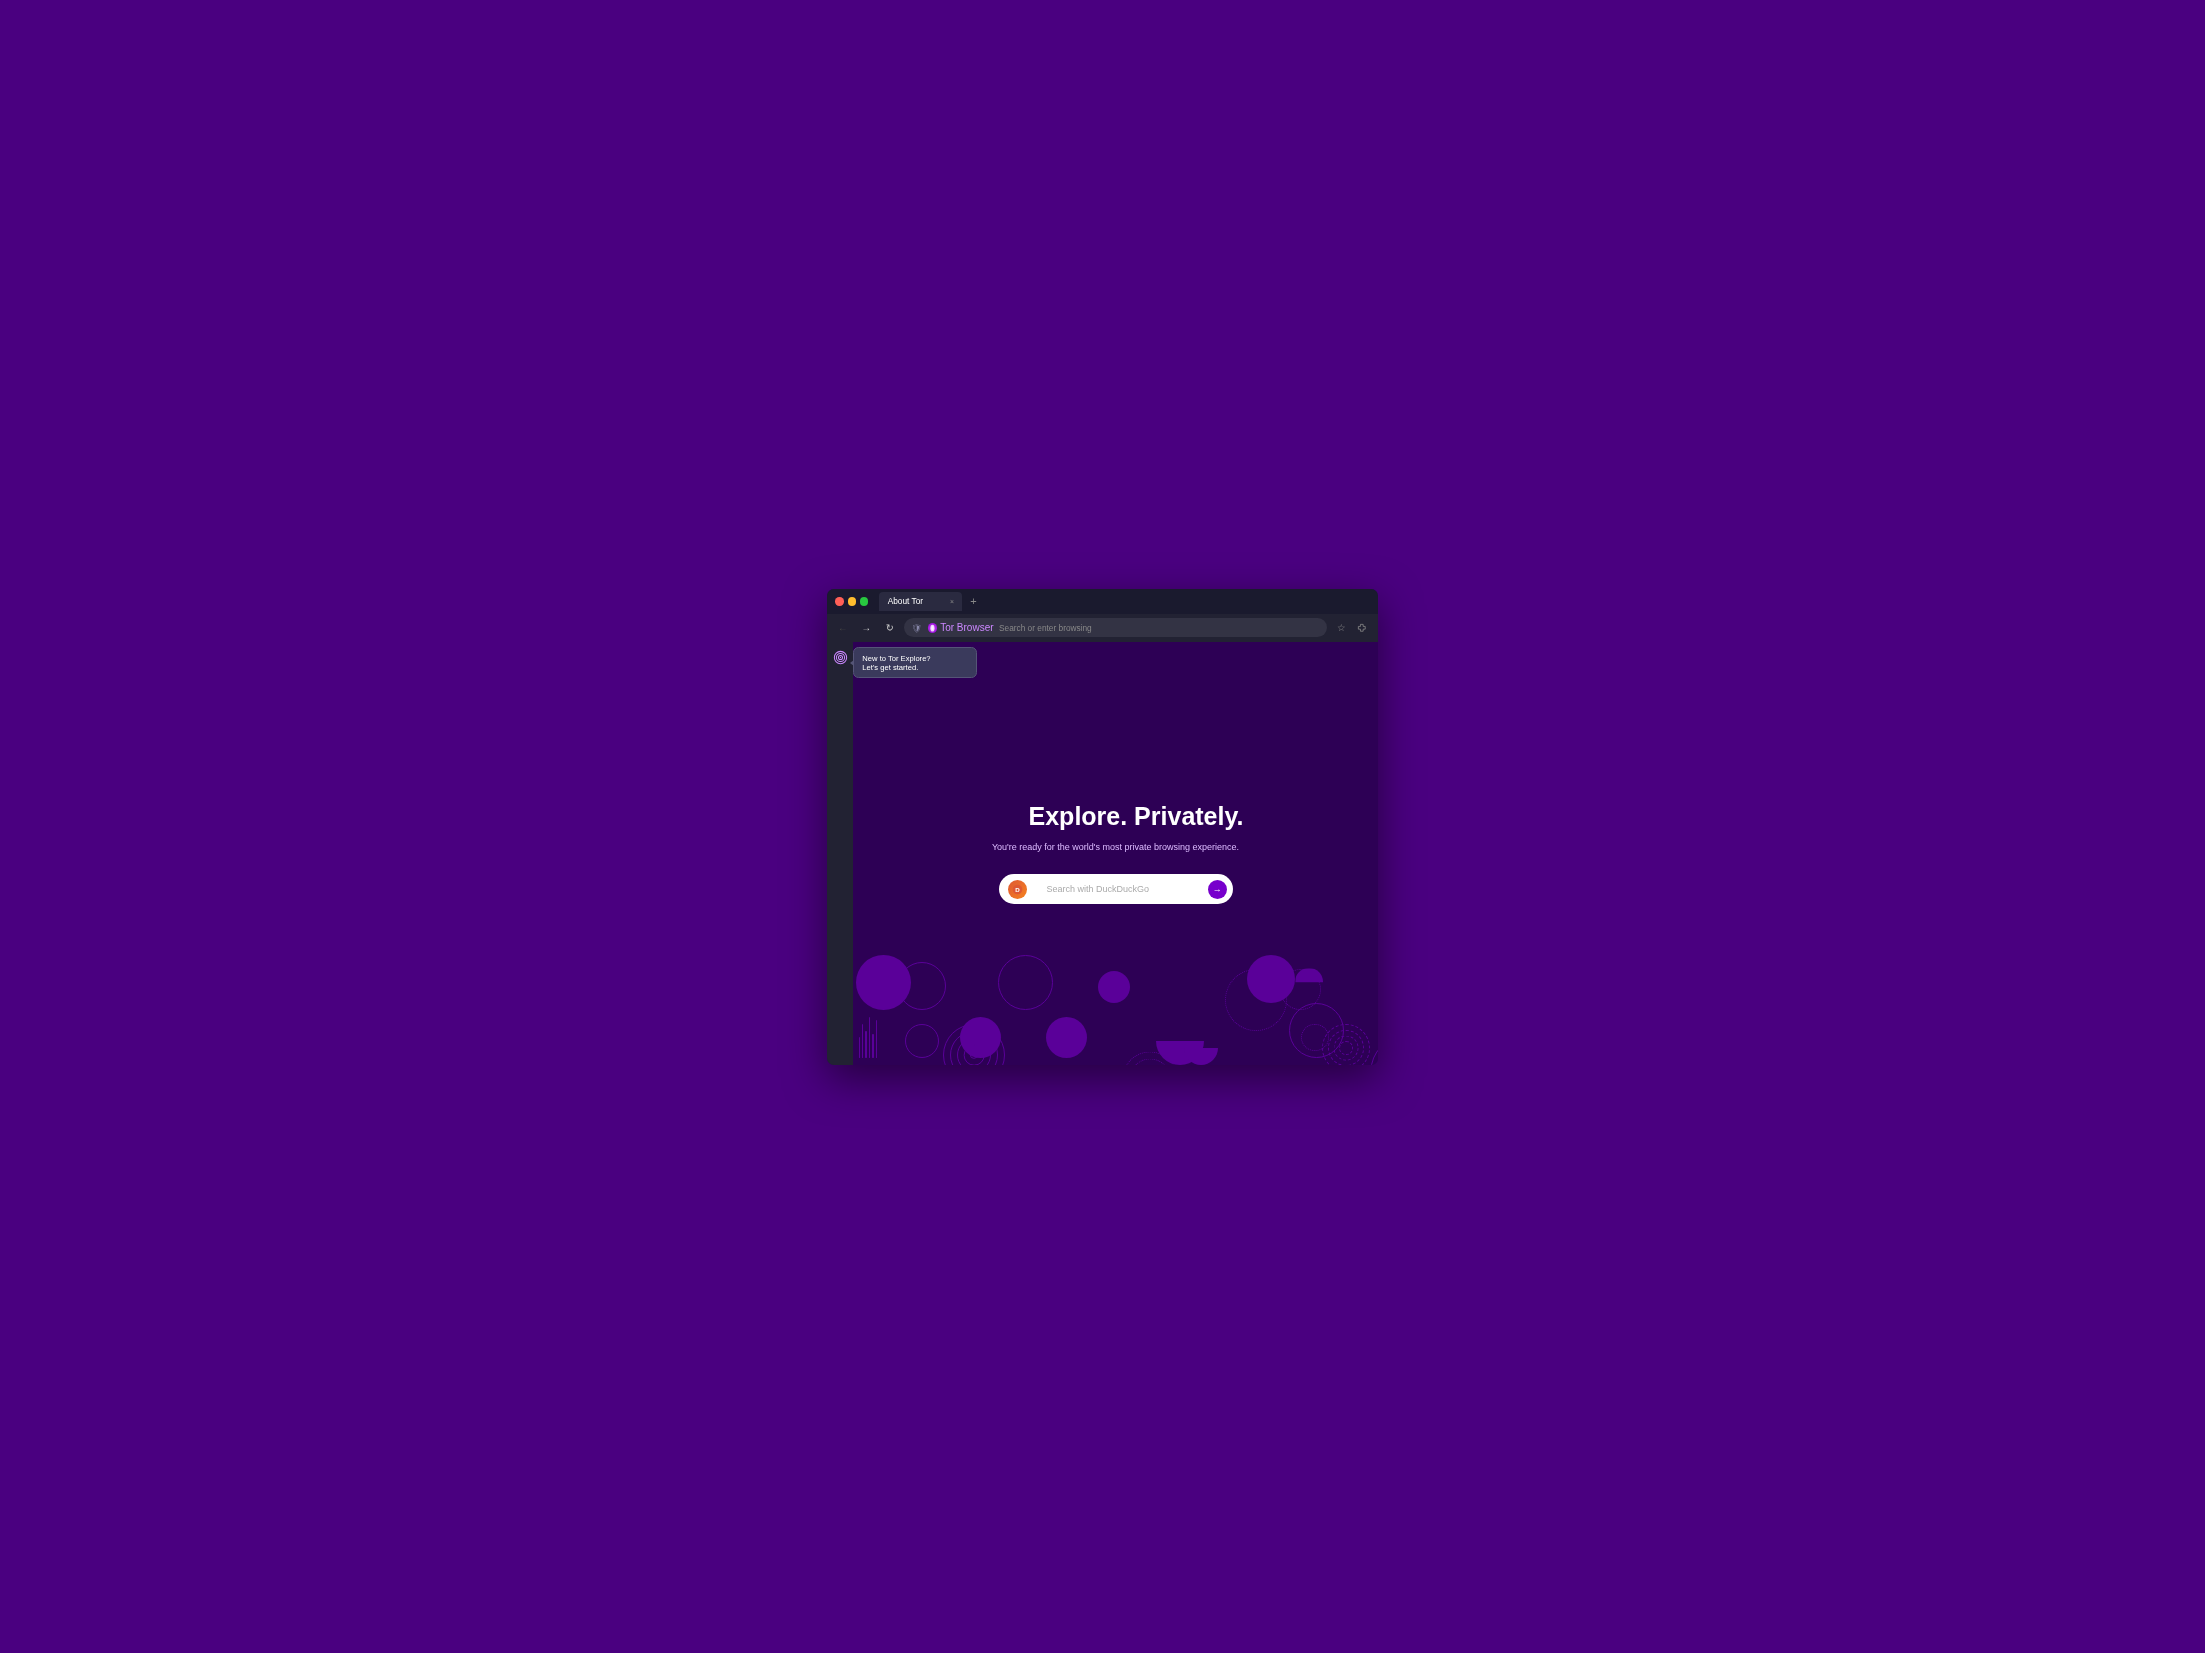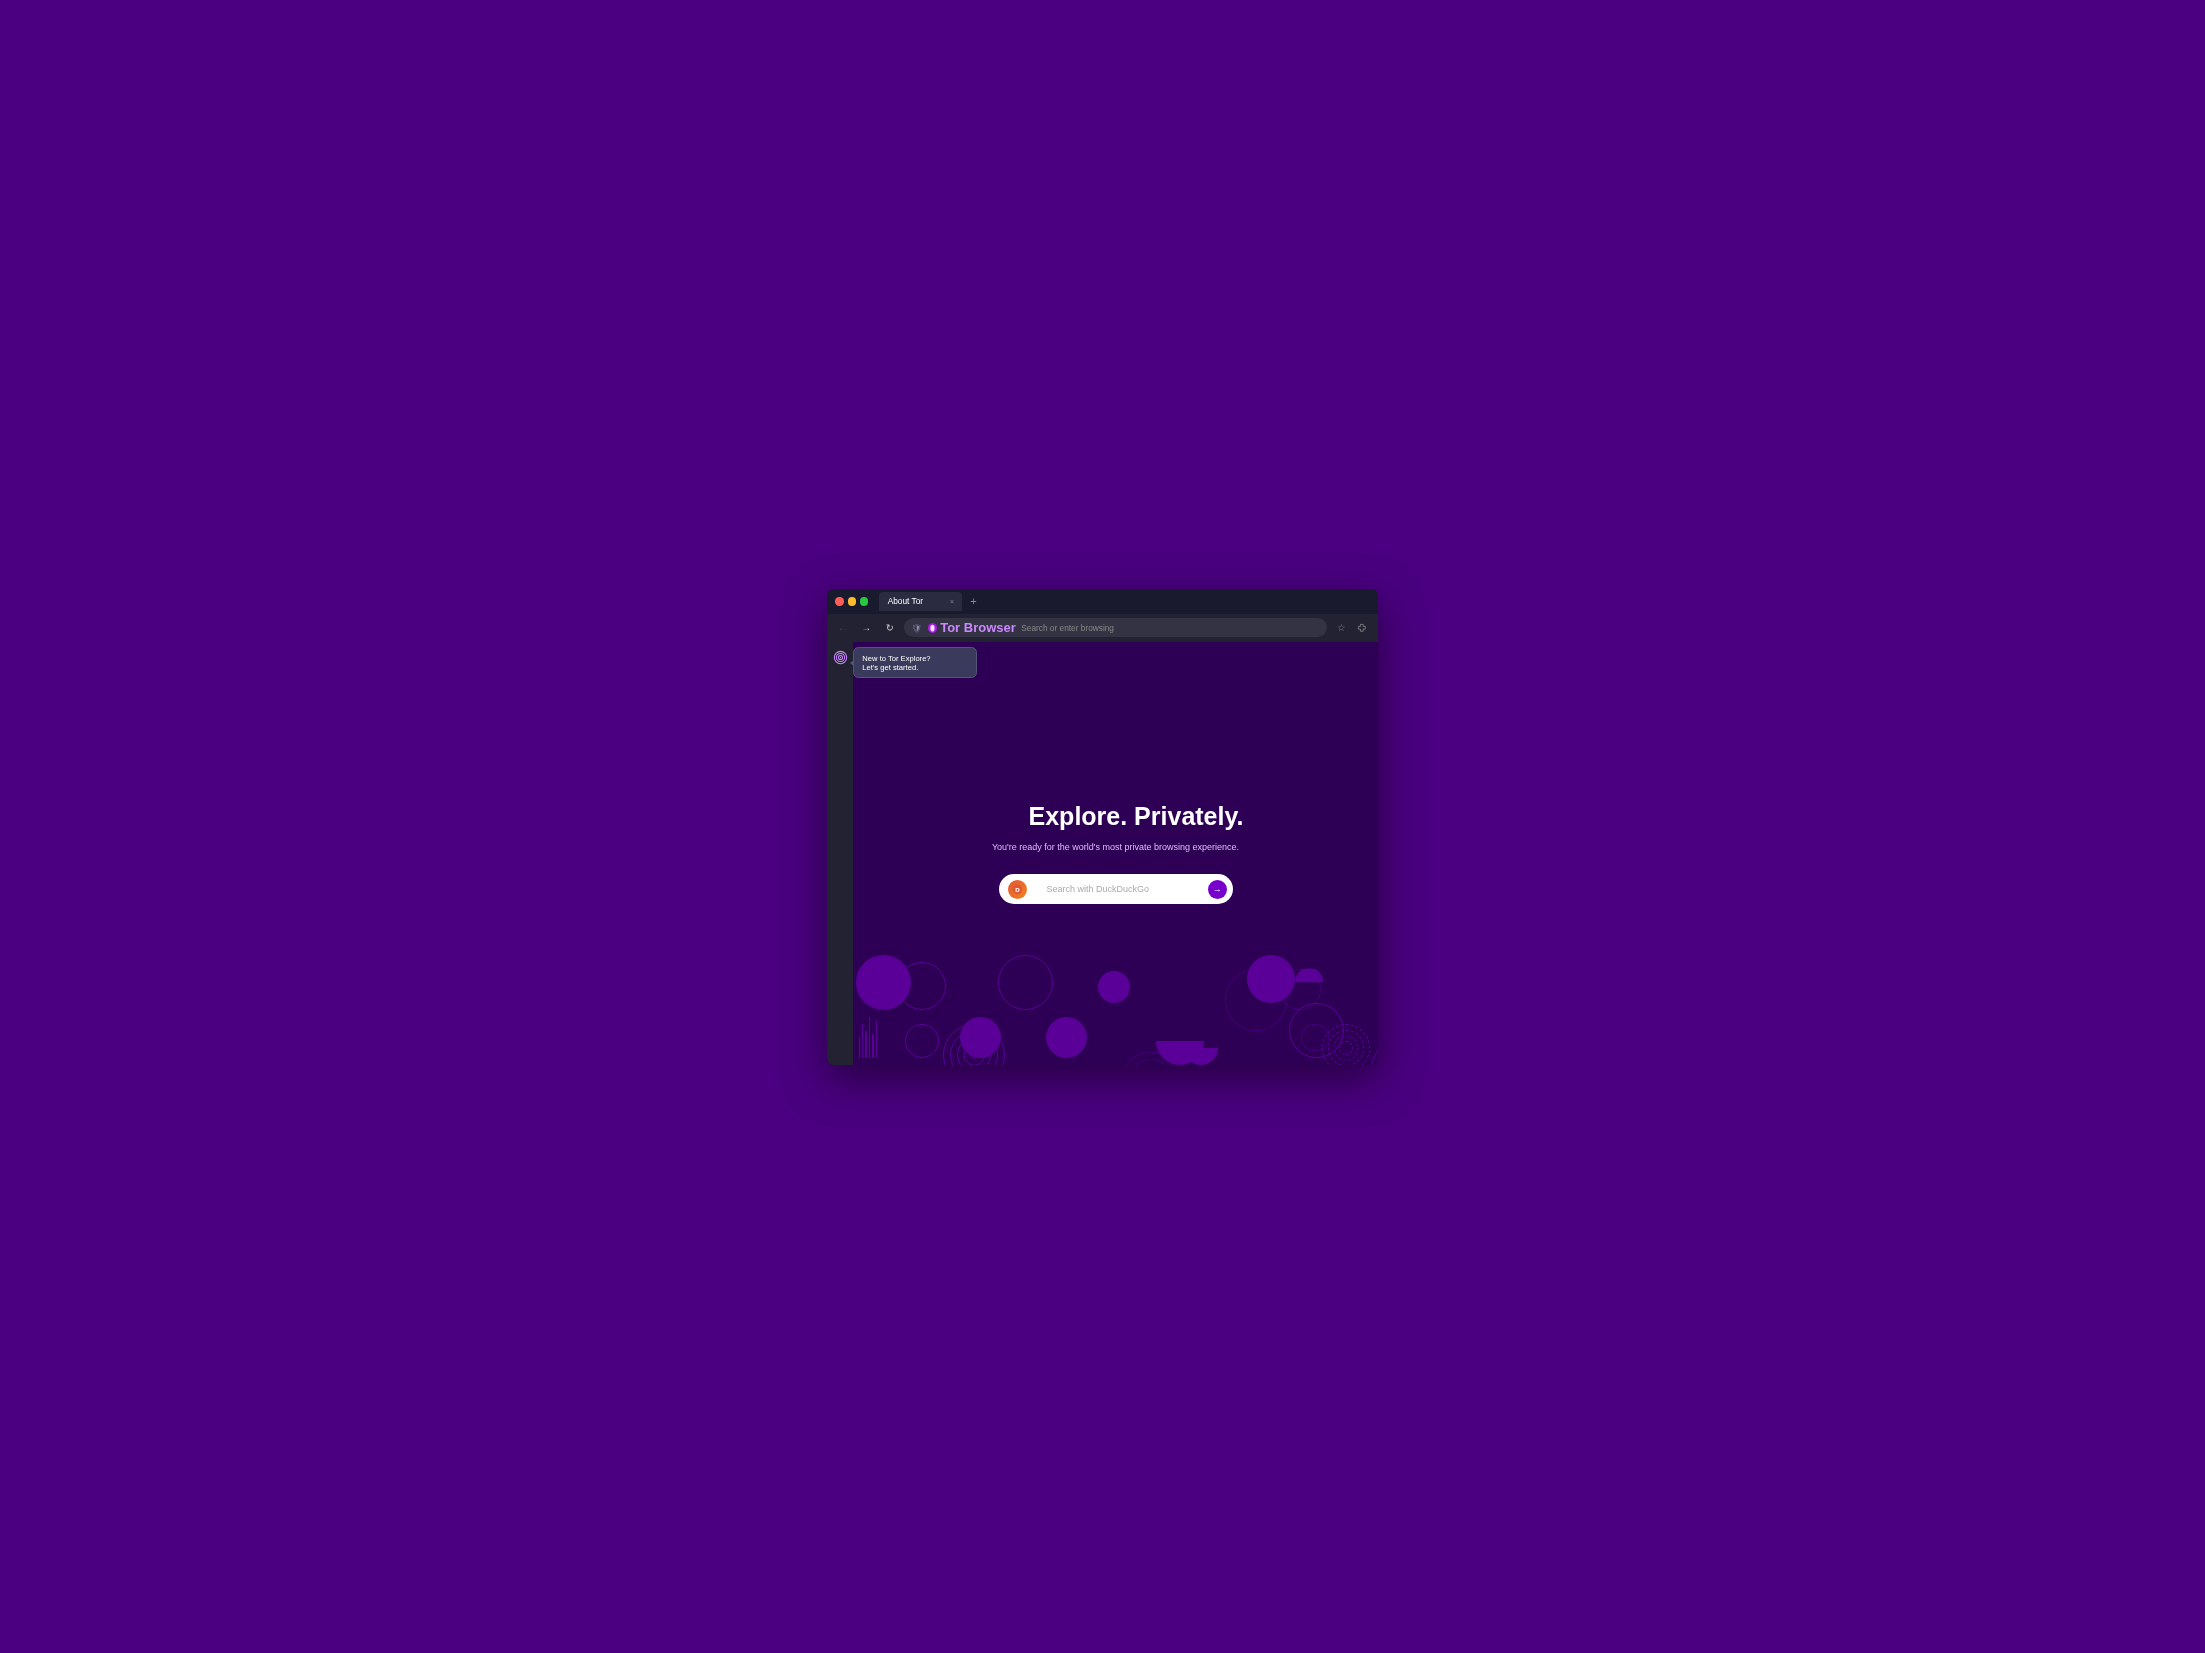--- a/index.html
+++ b/index.html
@@ -139,23 +139,23 @@
       font-size: 8.3px;
       display: flex;
       align-items: center;
       justify-content: center;
     }
 
     .tor-badge {
       display: flex;
       align-items: center;
       gap: 2.8px;
-      font-size: 13px;
+      font-size: 10px;
       color: #cc88ff;
-      font-weight: 700;
+      font-weight: 400;
     }
 
     .tor-onion {
       width: 9.6px;
       height: 9.6px;
       border-radius: 50%;
       background: radial-gradient(circle, #cc44ff, #8800cc);
       display: flex;
       align-items: center;
       justify-content: center;

